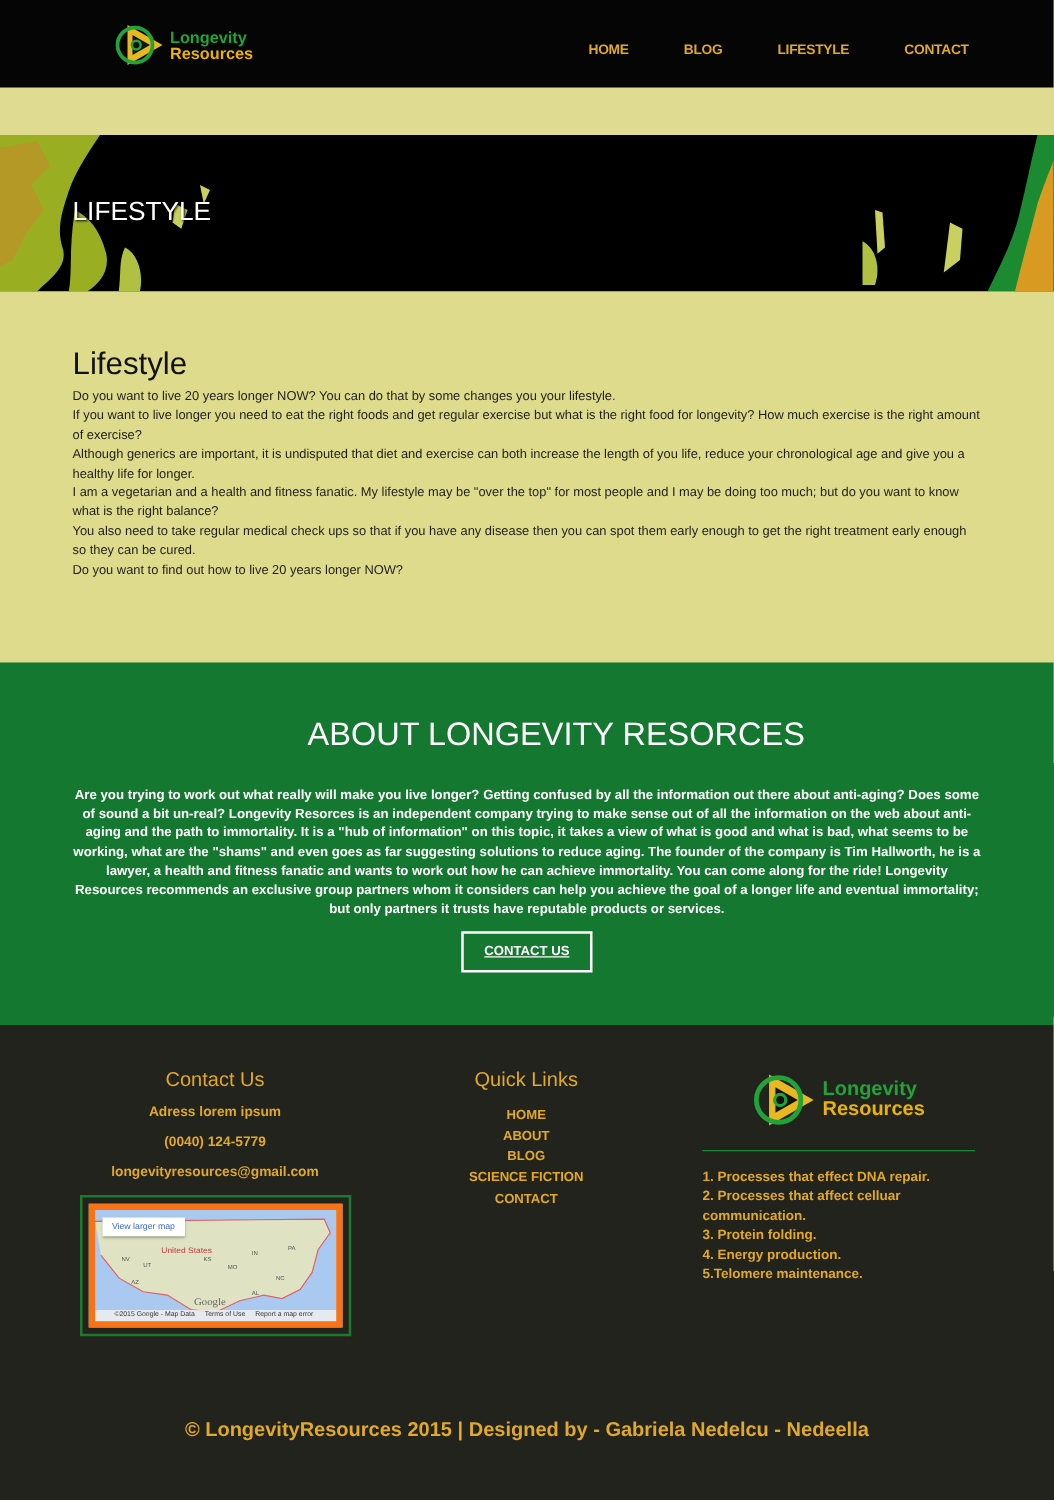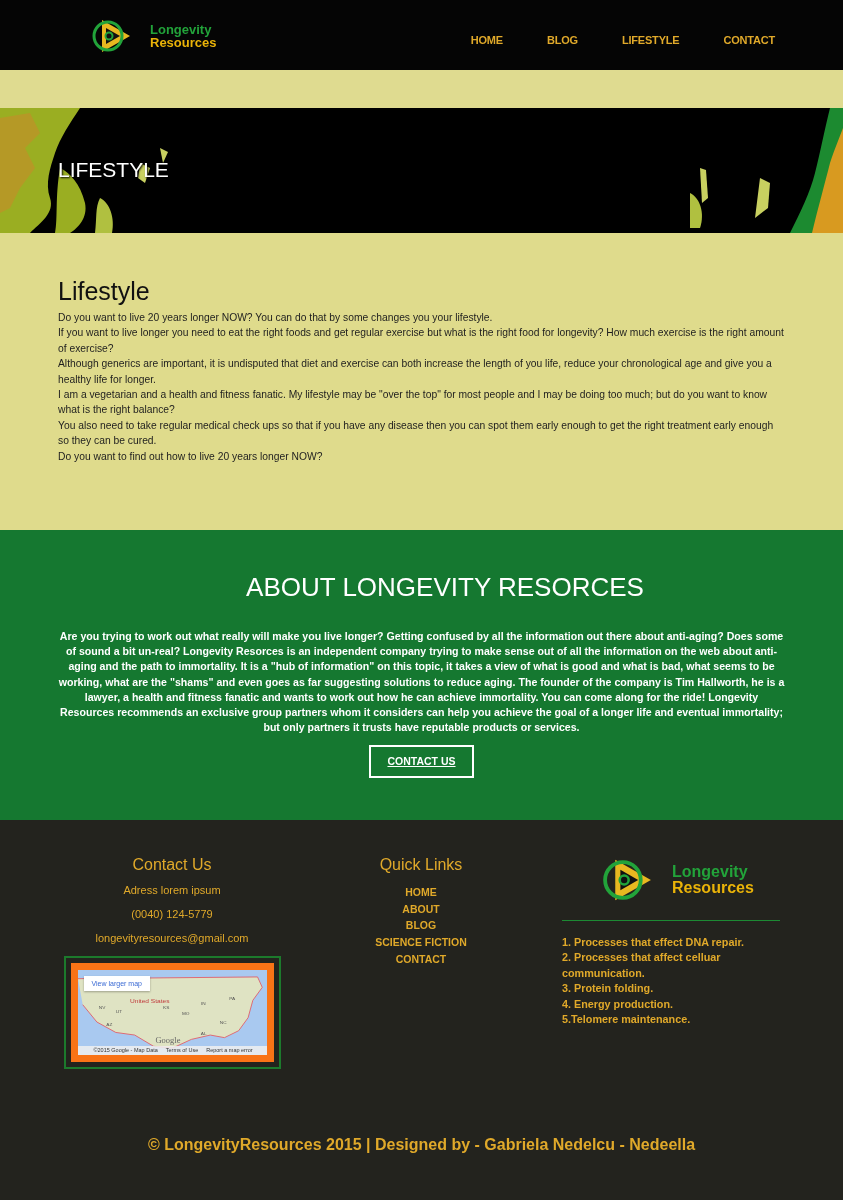--- a/index.html
+++ b/index.html
@@ -3,21 +3,21 @@
 <meta charset="utf-8">
 <style>
   * { box-sizing: border-box; margin: 0; padding: 0; }
   html, body { width: 843px; height: 1200px; overflow: hidden; }
   body { font-family: "DejaVu Sans", "Liberation Sans", sans-serif; background: #dcd98a; color: #1a1a1a; }
 
   
   .topbar { height: 70px; background: #050505; position: relative; }
   .logo { position: absolute; left: 90px; top: 14px; width: 120px; height: 44px; display: flex; align-items: center; }
   .logo svg { width: 44px; height: 44px; flex: none; }
-  .logo-text { margin-left: 16px; line-height: 13px; font-weight: bold; font-size: 13px; font-family: "Liberation Sans", sans-serif; }
+  .logo-text { margin-left: 2px; line-height: 13px; font-weight: bold; font-size: 13px; font-family: "Liberation Sans", sans-serif; }
   .logo-text .l1 { color: #22a33a; display: block; }
   .logo-text .l2 { color: #eab308; display: block; }
   .nav { position: absolute; right: 68px; top: 34px; display: flex; gap: 0; }
   .nav a { color: #e0a92a; font-weight: bold; font-size: 11px; text-decoration: none; font-family: "Liberation Sans", sans-serif; margin-left: 44px; letter-spacing: -0.2px; }
 
   
   .banner-gap { height: 38px; background: #dfdb90; }
   .banner { height: 125px; background: #000; position: relative; overflow: hidden; }
   .banner svg.bg { position: absolute; left: 0; top: 0; width: 843px; height: 125px; }
   .banner-title { position: absolute; left: 58px; top: 50px; color: #fff; font-size: 21px; font-family: "Liberation Sans", sans-serif; text-shadow: 1px 1px 2px #000; }
@@ -30,23 +30,23 @@
   
   .about { background: #157830; height: 290px; text-align: center; padding-top: 42px; }
   .about h2 { font-family: "Liberation Sans", sans-serif; font-weight: normal; color: #fff; font-size: 26px; margin-bottom: 26px; padding-left: 47px; }
   .about p { color: #fff; font-family: "Liberation Sans", sans-serif; font-weight: bold; font-size: 10.6px; line-height: 15.2px; width: 730px; margin: 0 auto; }
   .about .btn { display: inline-block; margin-top: 10px; border: 2px solid #fff; color: #fff; font-weight: bold; font-size: 10.5px; font-family: "Liberation Sans", sans-serif; width: 105px; height: 33px; line-height: 29px; background: transparent; }
 
   
   .footer { background: #23231e; height: 380px; position: relative; color: #e0a92a; font-family: "Liberation Sans", sans-serif; }
   .col1 { position: absolute; left: 62px; top: 36px; width: 220px; text-align: center; }
   .col1 h3, .col2 h3 { font-weight: normal; font-size: 16px; color: #e0a92a; margin-bottom: 10px; }
-  .col1 .line { font-size: 11px; font-weight: normal; margin-bottom: 12px; }
+  .col1 .line { font-size: 11px; font-weight: bold; margin-bottom: 12px; }
   .map { margin: 8px auto 0 auto; width: 217px; height: 113px; border: 2px solid #1c7a2c; padding: 5px; }
-  .map-inner { width: 100%; height: 100%; background: #c9d9a8; position: relative; overflow: hidden; border: 7px solid #f97316; }
+  .map-inner { width: 100%; height: 100%; background: #c9d9a8; position: relative; overflow: hidden; border: 5px solid #f97316; }
   .map-inner svg { position: absolute; left: 0; top: 0; width: 100%; height: 100%; }
   .map-btn { position: absolute; left: 6px; top: 6px; background: #fff; color: #3a6ad4; font-size: 7px; padding: 4px 8px; box-shadow: 0 1px 2px rgba(0,0,0,.3); }
   .map-foot { position: absolute; left: 0; right: 0; bottom: 0; height: 9px; background: rgba(240,240,240,0.85); font-size: 5.5px; color: #333; display: flex; gap: 8px; padding-left: 16px; line-height: 9px; }
   .col2 { position: absolute; left: 360px; top: 36px; width: 122px; text-align: center; }
   .col2 a { display: block; color: #e0a92a; font-size: 10.5px; font-weight: bold; text-decoration: none; line-height: 16.7px; }
   .col3 { position: absolute; left: 562px; top: 32px; width: 218px; }
   .col3 .flogo { display: flex; align-items: center; margin-left: 38px; margin-bottom: 12px; }
   .col3 .flogo svg { width: 56px; height: 56px; }
   .col3 .flogo .logo-text { font-size: 16px; line-height: 16px; }
   .col3 p { font-size: 10.8px; font-weight: bold; line-height: 15.4px; color: #e0a92a; }

